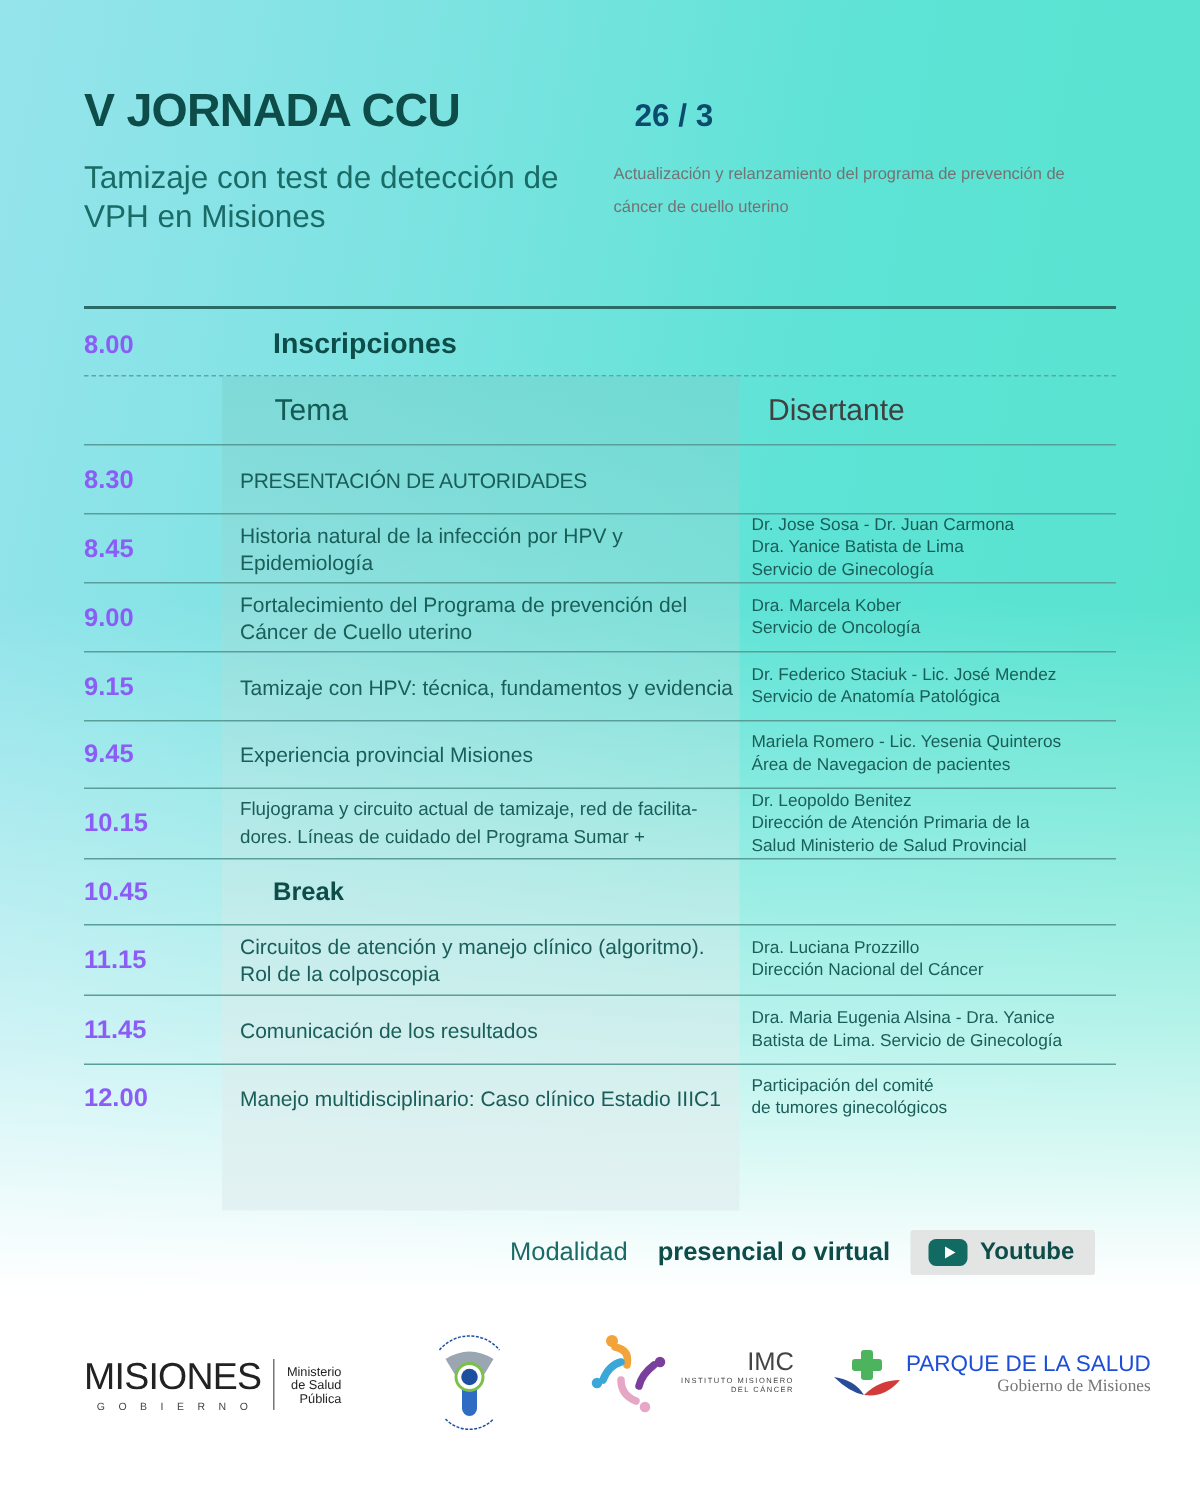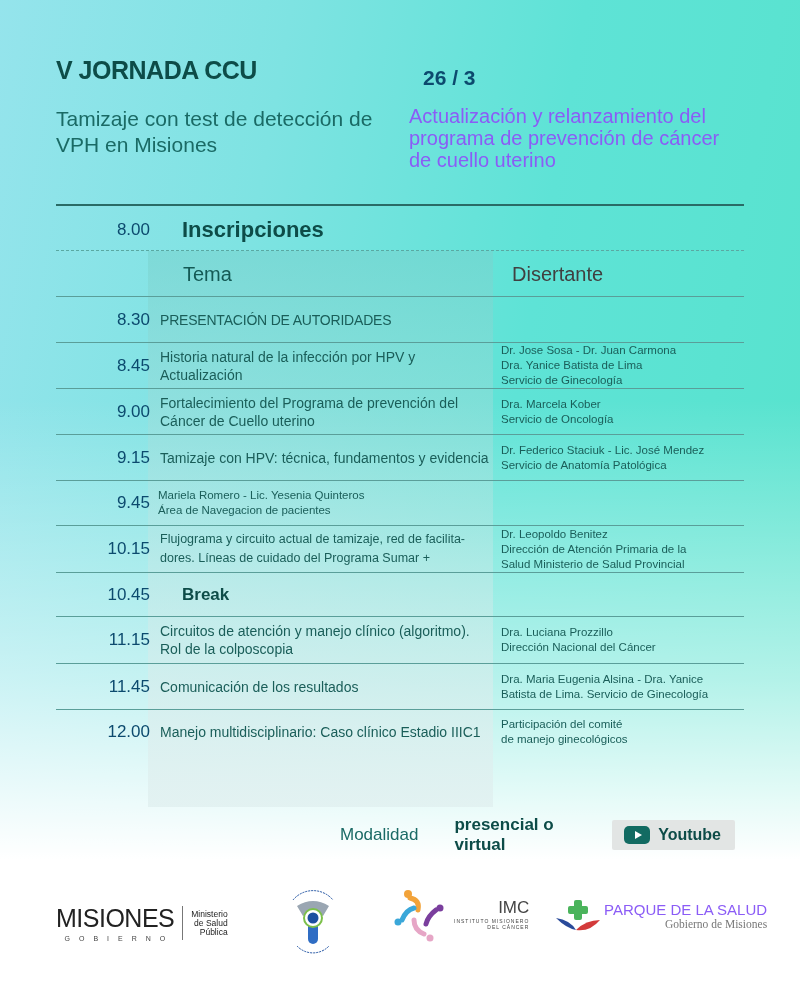--- a/index.html
+++ b/index.html
@@ -9,48 +9,48 @@
     color: #0f5450;
     position: relative;
     background:
       linear-gradient(180deg, rgba(255,255,255,0) 0%, rgba(255,255,255,0) 40%, rgba(255,255,255,0.55) 68%, #ffffff 86%, #ffffff 100%),
       linear-gradient(100deg, #95e4ec 0%, #7ee3e2 30%, #5ee3d6 60%, #56e3cc 100%);
   }
   .poster { position: absolute; inset: 0; }
 
   .title {
     position: absolute; left: 56px; top: 56px;
-    font-size: 25px; font-weight: 700; letter-spacing: -0.5px;
+    font-size: 31px; font-weight: 700; letter-spacing: -0.5px;
     color: #0d4c48;
   }
   .date {
     position: absolute; left: 423px; top: 66px;
     font-size: 21px; font-weight: 700; color: #0c4a6e;
   }
   .subtitle-left {
     position: absolute; left: 56px; top: 106px; width: 350px;
     font-size: 21px; line-height: 26px; color: #1a6a65;
   }
   .subtitle-right {
     position: absolute; left: 409px; top: 105px; width: 320px;
-    font-size: 20px; line-height: 22px; color: #8b5cf6;
+    font-size: 11px; line-height: 22px; color: #737373;
   }
 
   .top-rule {
     position: absolute; left: 56px; top: 204px; width: 688px; height: 2px;
     background: #2a6b66;
   }
   .row-inscripciones {
     position: absolute; left: 56px; top: 214px; width: 688px; height: 32px;
     display: flex; align-items: center;
   }
   .time {
-    width: 94px; text-align: right; font-weight: 400; font-size: 17px; color: #0c4a6e;
-  }
-  .bold-label { font-weight: 700; font-size: 22px; color: #0d4c48; margin-left: 32px; }
+    width: 94px; text-align: left; font-weight: 700; font-size: 17px; color: #8b5cf6;
+  }
+  .bold-label { font-weight: 700; font-size: 19px; color: #0d4c48; margin-left: 32px; }
   .dashed {
     position: absolute; left: 56px; top: 250px; width: 688px; height: 0;
     border-top: 1.5px dashed #5aa8a2;
   }
 
   .tema-col-bg {
     position: absolute; left: 148px; top: 251px; width: 345px; height: 556px;
     background: linear-gradient(180deg, rgba(120,210,205,0.55) 0%, rgba(190,230,228,0.45) 50%, rgba(225,240,240,0.85) 100%);
   }
   .header-row {
@@ -78,21 +78,21 @@
   .srow .dis {
     flex: 1; padding-left: 8px;
     font-size: 11.5px; line-height: 15px; color: #1a5e59;
   }
 
   .modalidad {
     position: absolute; left: 330px; top: 820px; width: 405px; height: 30px;
     display: flex; align-items: center;
   }
   .mod-text { font-size: 17px; color: #1a6a65; margin-left: 10px; }
-  .mod-bold { font-weight: 700; color: #0d4c48; margin-left: 21px; font-size: 17px; padding-left: 15px; }
+  .mod-bold { font-weight: 700; color: #0d4c48; margin-left: 5px; font-size: 17px; padding-left: 15px; }
   .yt-pill {
     margin-left: 14px; height: 30px; padding: 0 14px 0 12px;
     background: #e2e5e4; border-radius: 2px;
     display: flex; align-items: center; gap: 8px;
   }
   .yt-icon {
     width: 26px; height: 18px; background: #126b62; border-radius: 5px;
     display: flex; align-items: center; justify-content: center;
   }
   .yt-icon::after {
@@ -105,21 +105,21 @@
   .mis-main { font-size: 25px; letter-spacing: -0.5px; color: #222; font-weight: 400; }
   .mis-sub { font-size: 7px; letter-spacing: 9px; color: #444; margin-top: 2px; }
   .mis-div { width: 1px; height: 34px; background: #777; margin: 0 8px; }
   .mis-min { font-size: 8.5px; line-height: 9px; color: #222; }
 
   .logo-hospital { position: absolute; left: 283px; top: 6px; width: 60px; height: 70px; }
   .logo-imc { position: absolute; left: 392px; top: 6px; display: flex; align-items: center; }
   .imc-text { font-size: 17px; color: #444; margin-left: 6px; }
   .imc-sub { font-size: 5px; letter-spacing: 1px; color: #444; margin-left: 6px; line-height: 6px; }
   .logo-parque { position: absolute; left: 556px; top: 18px; display: flex; align-items: center; }
-  .parque-title { font-size: 15px; color: #8b5cf6; line-height: 16px; }
+  .parque-title { font-size: 15px; color: #1d4ed8; line-height: 16px; }
   .parque-sub { font-family: "Liberation Serif", serif; font-size: 11.5px; color: #777; line-height: 13px; }
 </style>
 </head>
 <body>
 
 <div class="poster">
 
   <div class="title">V JORNADA CCU</div>
   <div class="date">26 / 3</div>
   <div class="subtitle-left">Tamizaje con test de detección de VPH en Misiones</div>
@@ -140,21 +140,21 @@
   </div>
 
   <div class="schedule">
     <div class="srow" style="height:46px">
       <span class="time">8.30</span>
       <span class="tema upper">PRESENTACIÓN DE AUTORIDADES</span>
       <span class="dis"></span>
     </div>
     <div class="srow" style="height:46px">
       <span class="time">8.45</span>
-      <span class="tema">Historia natural de la infección por HPV y Actualización</span>
+      <span class="tema">Historia natural de la infección por HPV y Epidemiología</span>
       <span class="dis">
         <div>Dr. Jose Sosa - Dr. Juan Carmona</div>
         <div>Dra. Yanice Batista de Lima</div>
         <div>Servicio de Ginecología</div>
       </span>
     </div>
     <div class="srow" style="height:46px">
       <span class="time">9.00</span>
       <span class="tema">Fortalecimiento del Programa de prevención del Cáncer de Cuello uterino</span>
       <span class="dis">
@@ -165,20 +165,21 @@
     <div class="srow" style="height:46px">
       <span class="time">9.15</span>
       <span class="tema">Tamizaje con HPV: técnica, fundamentos y evidencia</span>
       <span class="dis">
         <div>Dr. Federico Staciuk - Lic. José Mendez</div>
         <div>Servicio de Anatomía Patológica</div>
       </span>
     </div>
     <div class="srow" style="height:45px">
       <span class="time">9.45</span>
+      <span class="tema">Experiencia provincial Misiones</span>
       <span class="dis">
         <div>Mariela Romero - Lic. Yesenia Quinteros</div>
         <div>Área de Navegacion de pacientes</div>
       </span>
     </div>
     <div class="srow" style="height:47px">
       <span class="time">10.15</span>
       <span class="tema small">Flujograma y circuito actual de tamizaje, red de facilita-dores. Líneas de cuidado del Programa Sumar +</span>
       <span class="dis">
         <div>Dr. Leopoldo Benitez</div>
@@ -205,21 +206,21 @@
       <span class="dis">
         <div>Dra. Maria Eugenia Alsina - Dra. Yanice</div>
         <div>Batista de Lima. Servicio de Ginecología</div>
       </span>
     </div>
     <div class="srow" style="height:45px">
       <span class="time">12.00</span>
       <span class="tema">Manejo multidisciplinario: Caso clínico Estadio IIIC1</span>
       <span class="dis">
         <div>Participación del comité</div>
-        <div>de manejo ginecológicos</div>
+        <div>de tumores ginecológicos</div>
       </span>
     </div>
   </div>
 
   <div class="modalidad">
     <span class="mod-text">Modalidad</span>
     <span class="mod-bold">presencial o virtual</span>
     <div class="yt-pill">
       <span class="yt-icon"></span>
       <span class="yt-label">Youtube</span>

